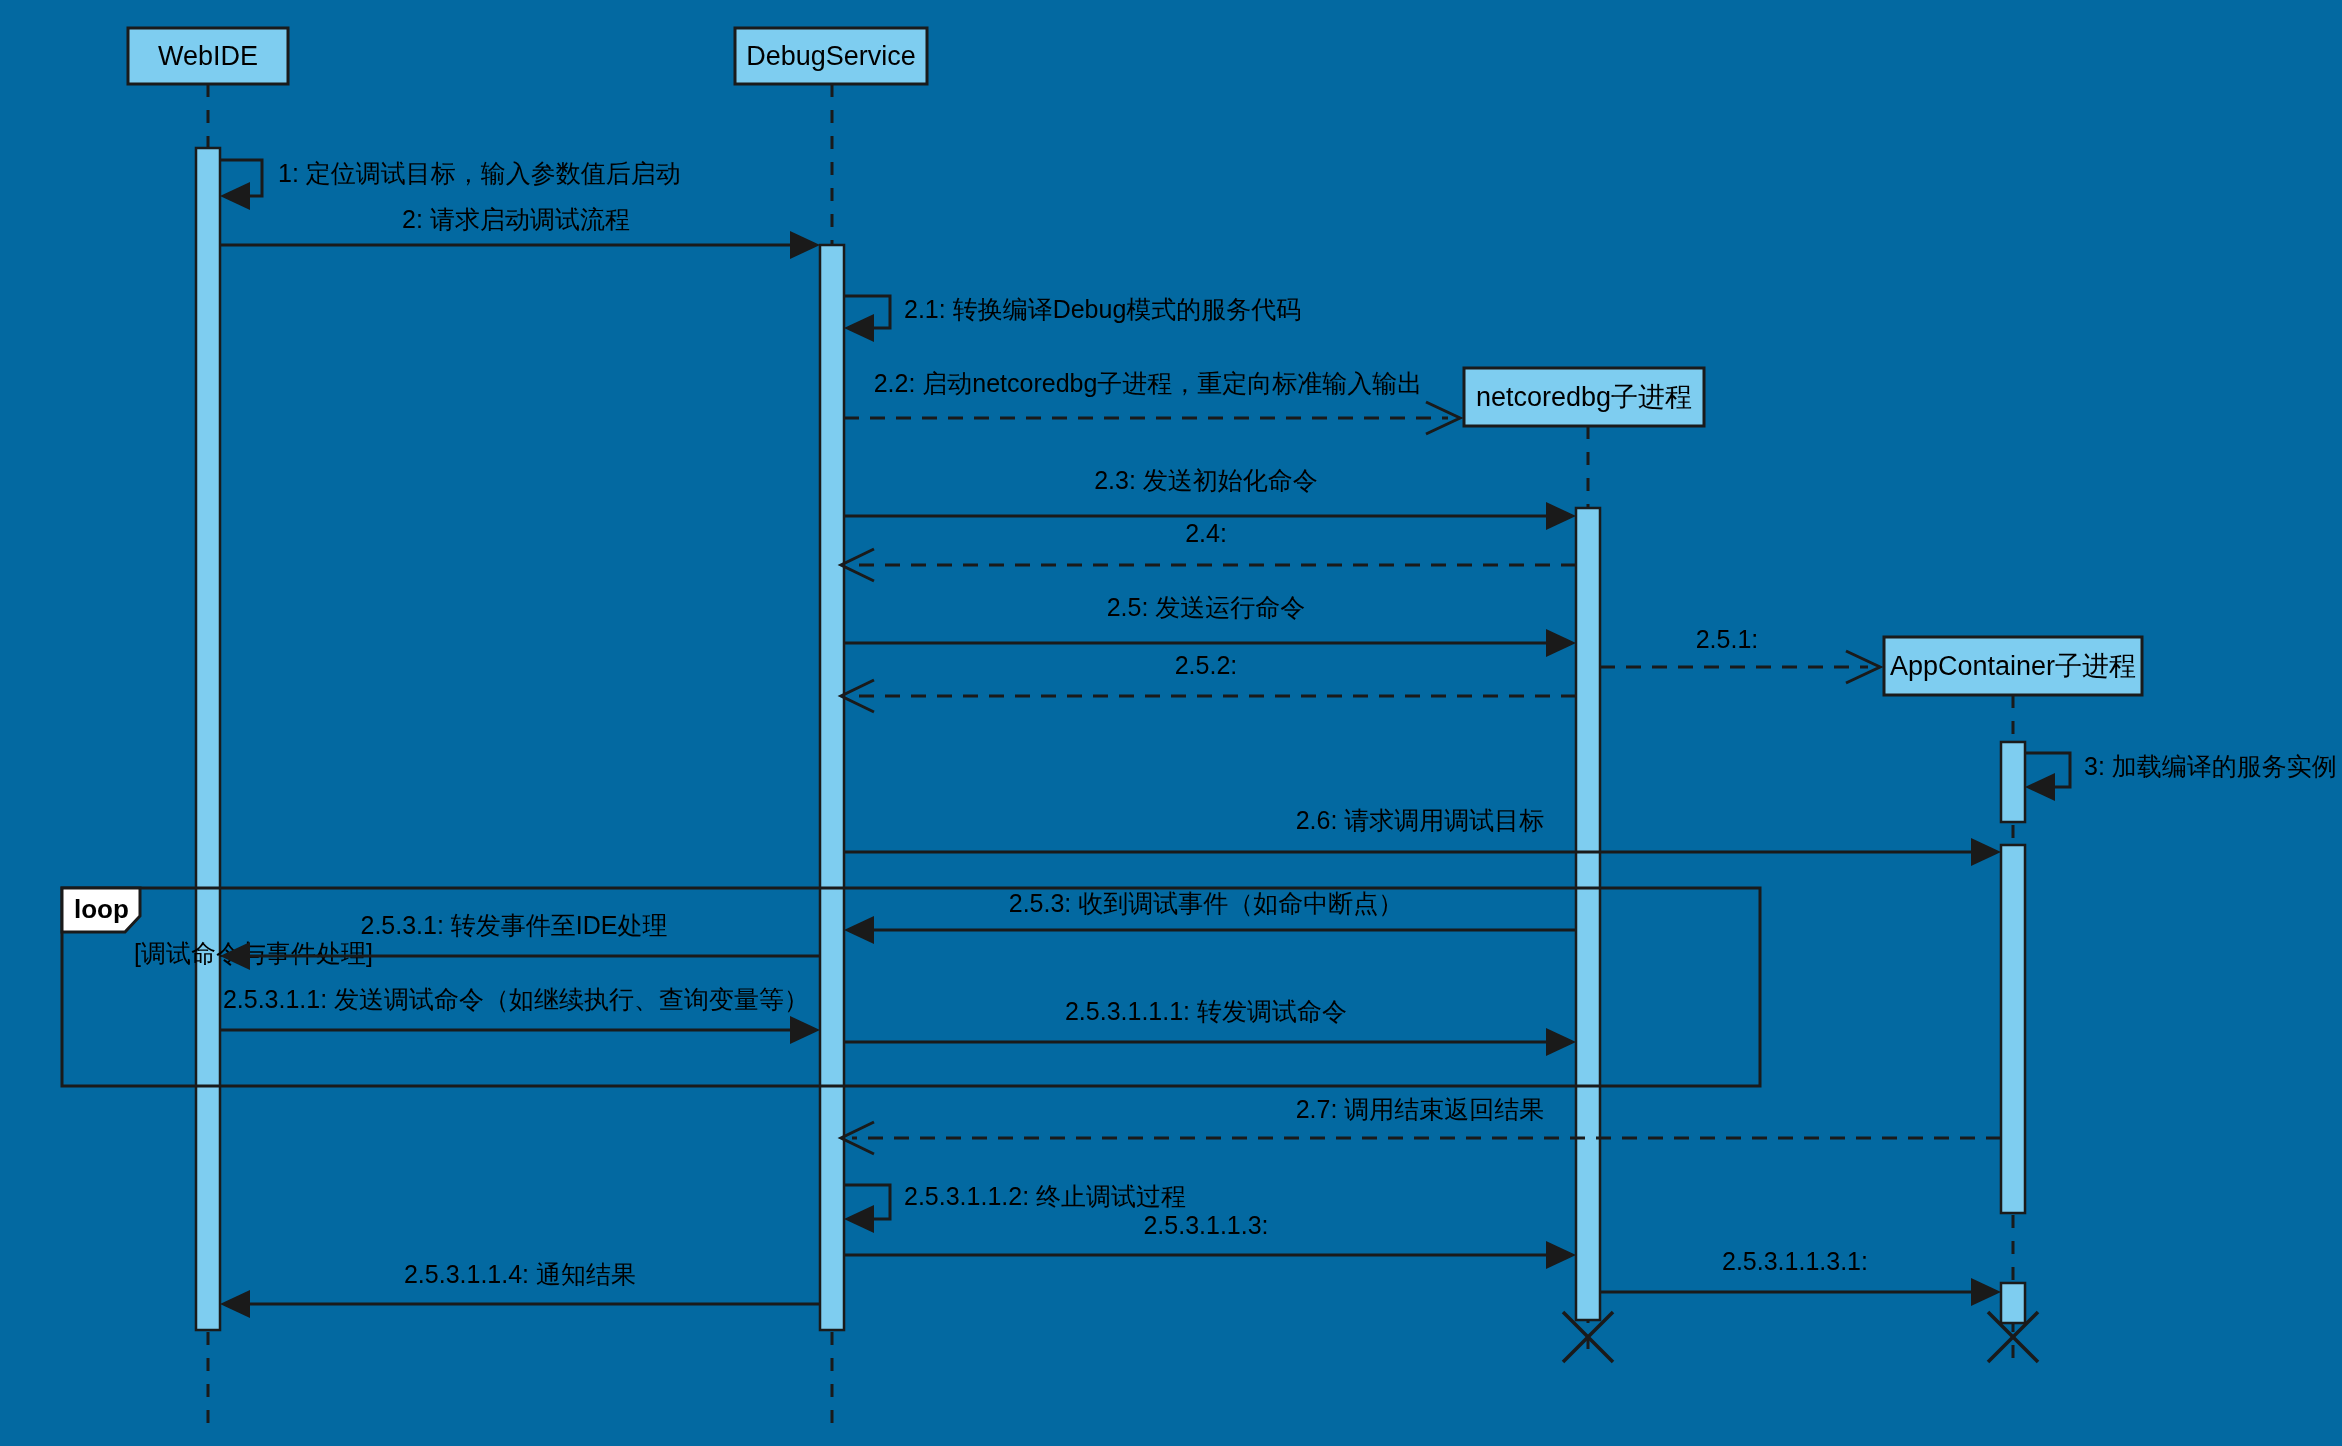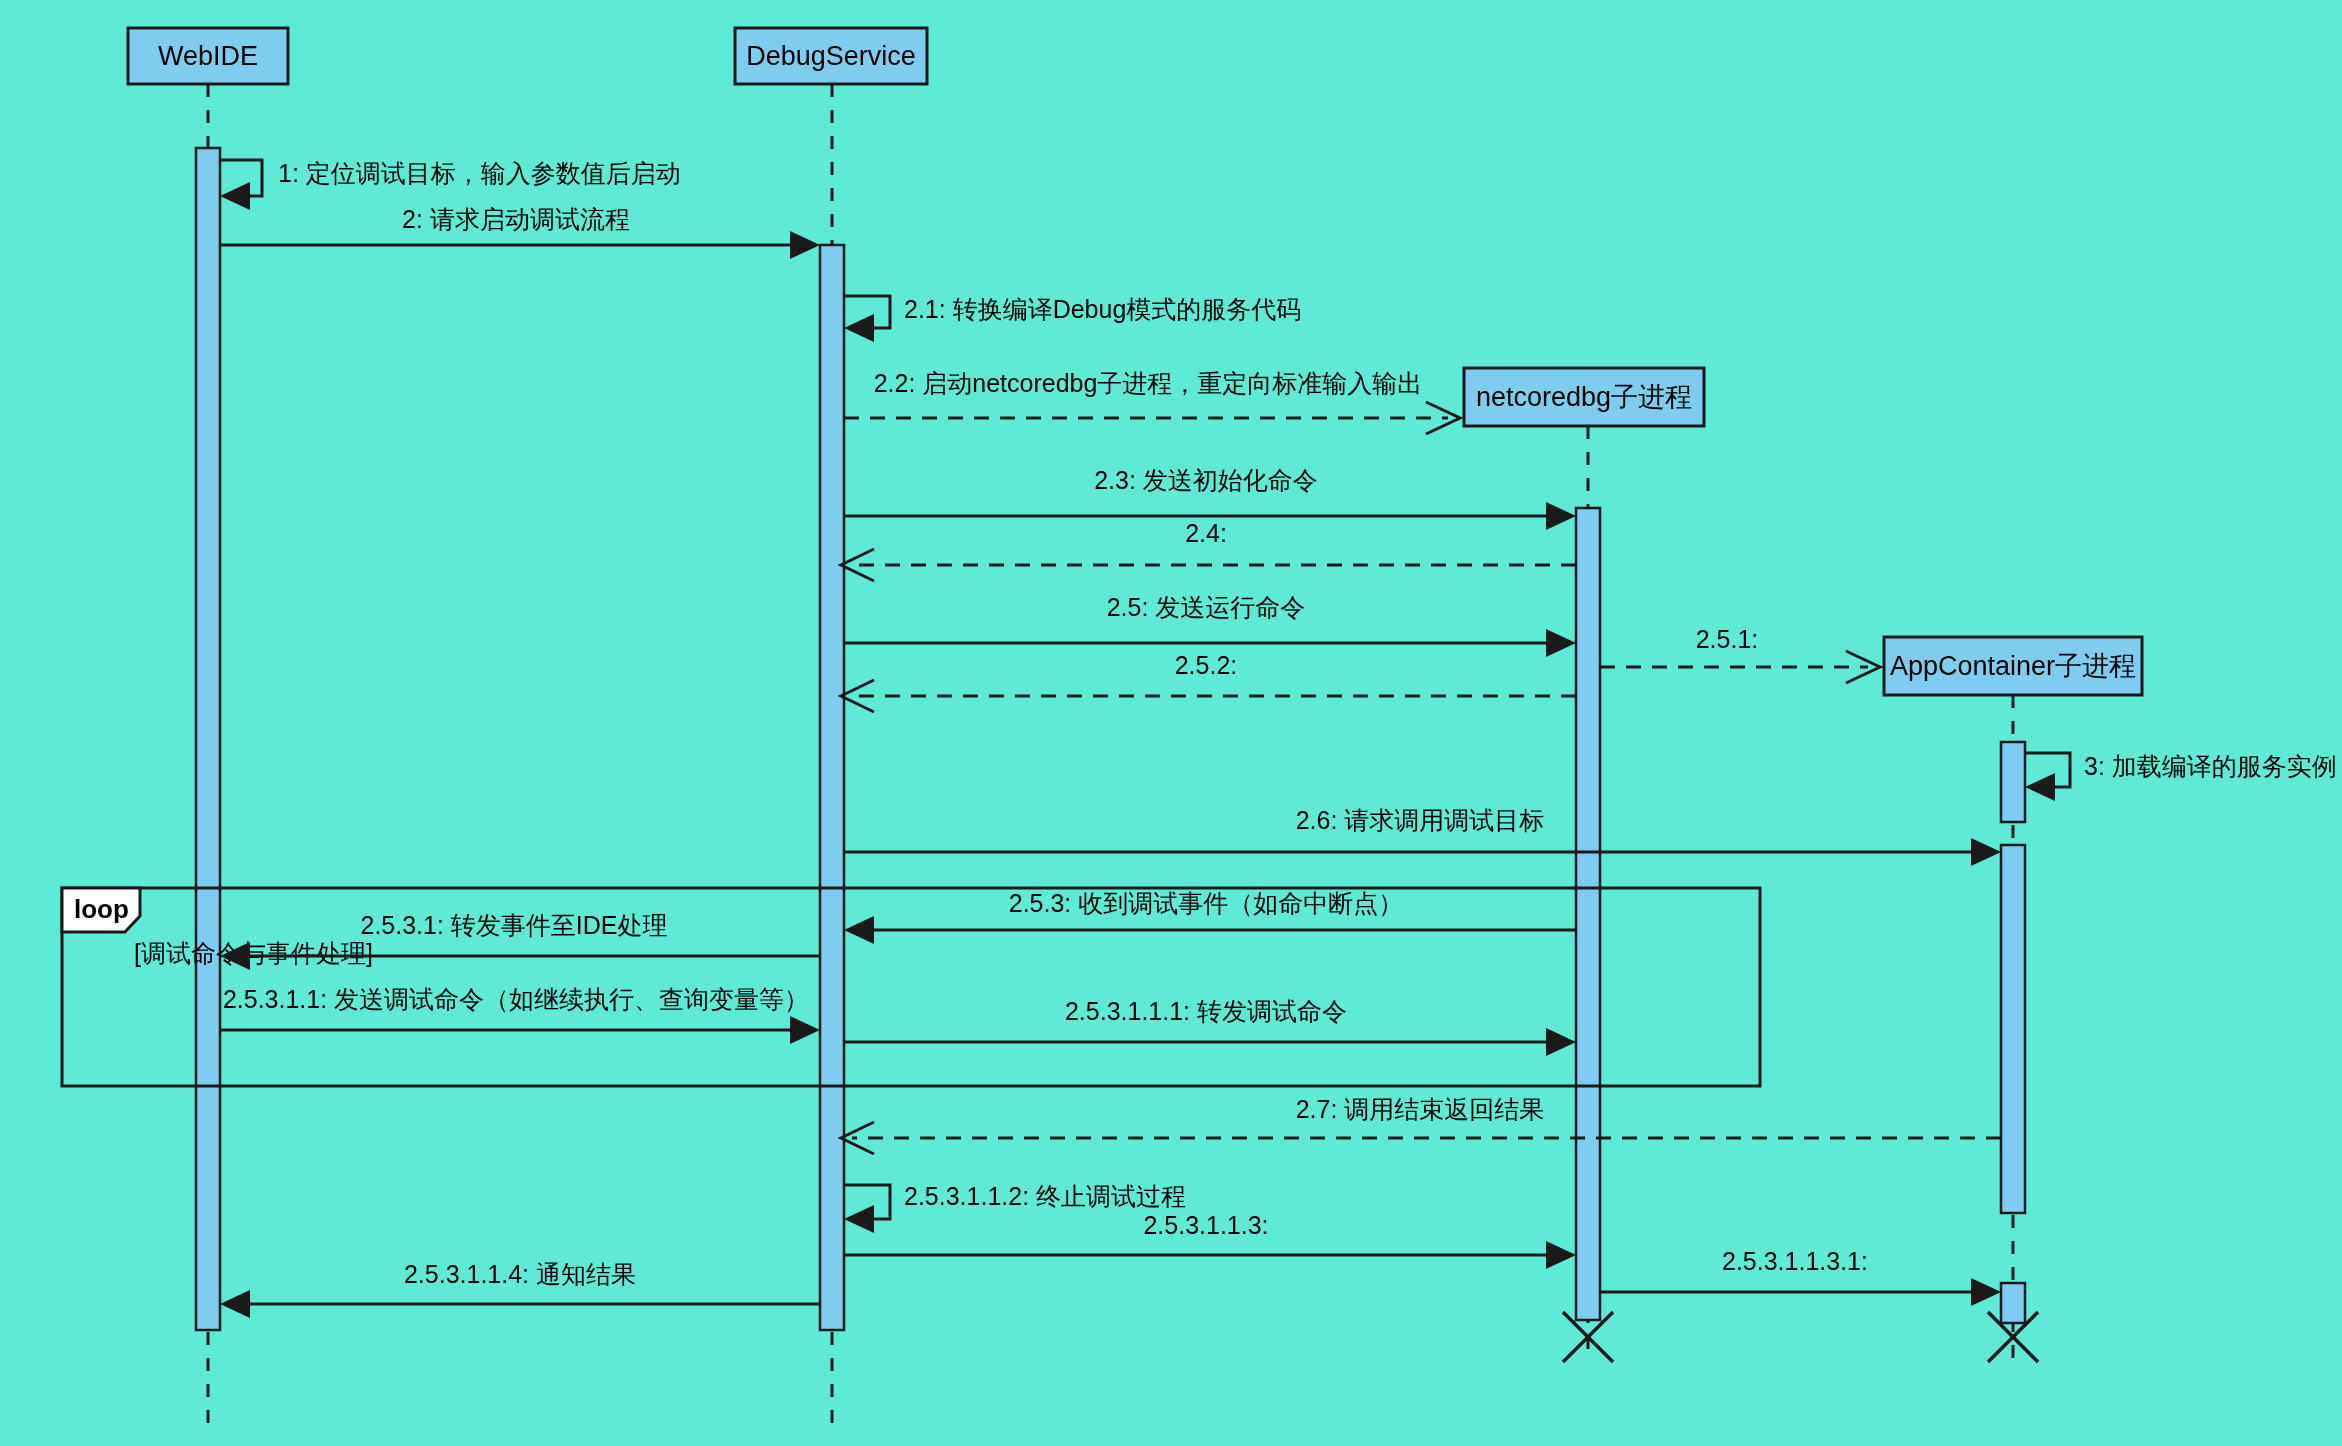--- a/index.html
+++ b/index.html
@@ -7,21 +7,21 @@
     padding: 0;
     background: #ffffff;
   }
   body {
     font-family: "Liberation Sans", "DejaVu Sans", sans-serif;
   }
   #diagram-root {
     position: relative;
     width: 2342px;
     height: 1446px;
-    background: #5eead4;
+    background: #0369a1;
     overflow: hidden;
   }
   svg#seq-svg {
     position: absolute;
     left: 0;
     top: 0;
     width: 2342px;
     height: 1446px;
   }
   .lifeline-box rect {

